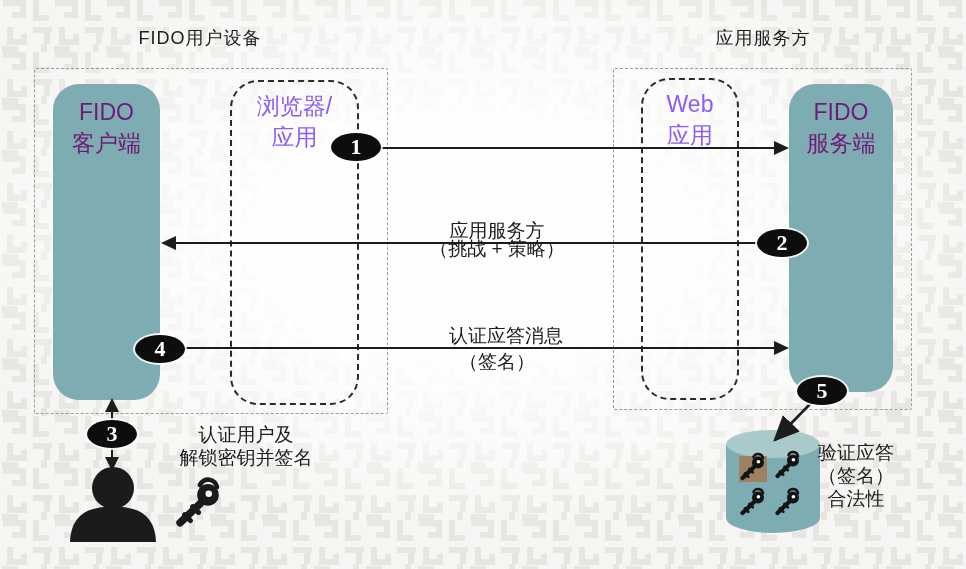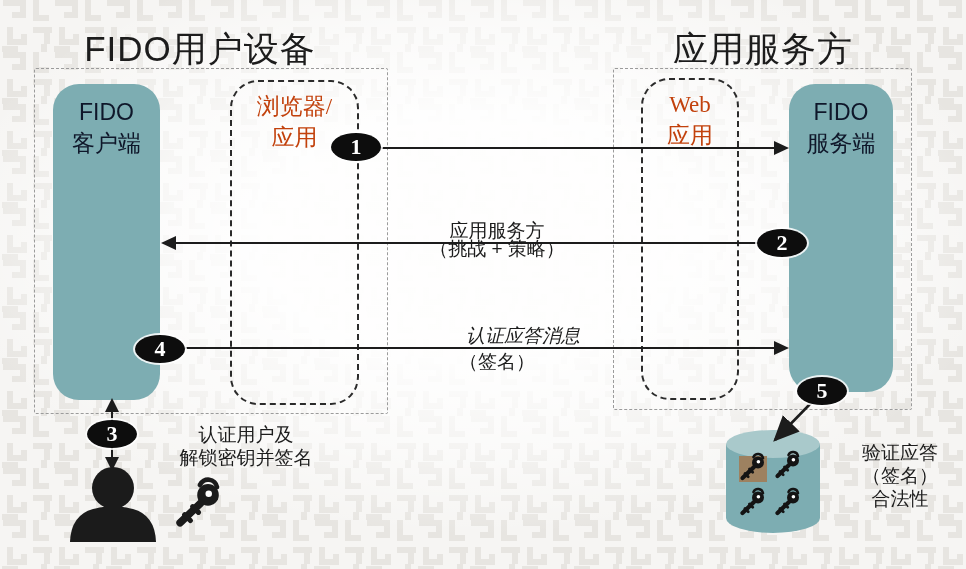--- a/index.html
+++ b/index.html
@@ -10,32 +10,32 @@
     color:#1c1c1c;
   }
   .bg-pattern { position:absolute; left:0; top:0; }
   .bg-glow {
     position:absolute; left:0; top:0; width:966px; height:569px;
     background:radial-gradient(ellipse 55% 52% at 49% 42%,
       rgba(255,255,255,0.95) 40%, rgba(255,255,255,0.55) 72%, rgba(255,255,255,0) 100%);
   }
   .title {
     position:absolute; transform:translateX(-50%);
-    font-size:35px; font-weight:500; letter-spacing:1px; white-space:nowrap; z-index:4;
+    font-size:18px; font-weight:500; letter-spacing:1px; white-space:nowrap; z-index:4;
   }
   .outer-boundary {
     position:absolute; border:1.5px dashed #9b9b9b; z-index:1; border-radius:2px;
   }
   .node {
     position:absolute; z-index:2; display:flex; flex-direction:column; align-items:center;
     text-align:center;
   }
   .node span { display:block; font-size:23px; line-height:31px; white-space:nowrap; }
-  .node-teal { background:#7dadb2; color:#0f172a; border-radius:26px; padding-top:13px; }
-  .node-dashed { border:2.5px dashed #2b2b2b; border-radius:28px; color:#c2410c; padding-top:9px; background:transparent;font-family:Liberation Serif, serif; }
+  .node-teal { background:#7dadb2; color:#701a75; border-radius:26px; padding-top:13px; }
+  .node-dashed { border:2.5px dashed #2b2b2b; border-radius:28px; color:#8b5cf6; padding-top:9px; background:transparent; }
   .hline { position:absolute; height:2px; background:#1c1c1c; z-index:3; }
   .vline { position:absolute; width:2px; background:#1c1c1c; z-index:3; }
   .ah { position:absolute; width:0; height:0; z-index:3; }
   .ah-r { border-top:7px solid transparent; border-bottom:7px solid transparent; border-left:15px solid #1c1c1c; }
   .ah-l { border-top:7px solid transparent; border-bottom:7px solid transparent; border-right:15px solid #1c1c1c; }
   .ah-u { border-left:7px solid transparent; border-right:7px solid transparent; border-bottom:14px solid #1c1c1c; }
   .ah-d { border-left:7px solid transparent; border-right:7px solid transparent; border-top:14px solid #1c1c1c; }
   .badge {
     position:absolute; width:50px; height:28px; background:#0d0d0d; border-radius:50%;
     display:flex; align-items:center; justify-content:center;
@@ -98,21 +98,21 @@
   <div class="badge" style="left:331px; top:133px;">1</div>
 
   <div class="hline" style="left:174px; top:242px; width:584px;"></div>
   <div class="ah ah-l" style="left:161px; top:236px;"></div>
   <div class="flow-label" style="left:497px; top:219px;">应用服务方</div>
   <div class="flow-label" style="left:497px; top:237px;">（挑战 + 策略）</div>
   <div class="badge" style="left:757px; top:229px;">2</div>
 
   <div class="hline" style="left:182px; top:347px; width:594px;"></div>
   <div class="ah ah-r" style="left:774px; top:341px;"></div>
-  <div class="flow-label" style="left:523px; top:324px;font-style:italic;">认证应答消息</div>
+  <div class="flow-label" style="left:506px; top:324px;">认证应答消息</div>
   <div class="flow-label" style="left:497px; top:350px;">（签名）</div>
   <div class="badge" style="left:135px; top:335px;">4</div>
 
   <div class="vline" style="left:111px; top:401px; height:63px;"></div>
   <div class="ah ah-u" style="left:105px; top:398px;"></div>
   <div class="ah ah-d" style="left:105px; top:457px;"></div>
   <div class="badge" style="left:87px; top:420px;">3</div>
   <div class="flow-label" style="left:246px; top:423px;">
     <span>认证用户及</span><br>
     <span>解锁密钥并签名</span>
@@ -178,19 +178,19 @@
   <svg class="icon-svg" style="left:773px; top:487px;" width="30" height="30" viewBox="0 0 30 30">
     <g stroke="#141414" fill="none" stroke-linecap="round">
       <path d="M15.5 5 a5 5 0 0 1 9.5 1.2" stroke-width="2.6"></path>
       <circle cx="20" cy="10.5" r="6" fill="#141414" stroke="none"></circle>
       <circle cx="20.4" cy="9.8" r="1.8" fill="#fefefe" stroke="none"></circle>
       <path d="M16 15 L4.5 26" stroke-width="4.2"></path>
       <path d="M7 21.5 l3.2 3.2 M11.5 17 l3.2 3.2" stroke-width="2.8"></path>
     </g>
   </svg>
 
-  <div class="flow-label" style="left:900px; top:441px;">
+  <div class="flow-label" style="left:856px; top:441px;">
     <span>验证应答</span><br>
     <span>（签名）</span><br>
     <span>合法性</span>
   </div>
 
 </div>
 
 </body></html>

